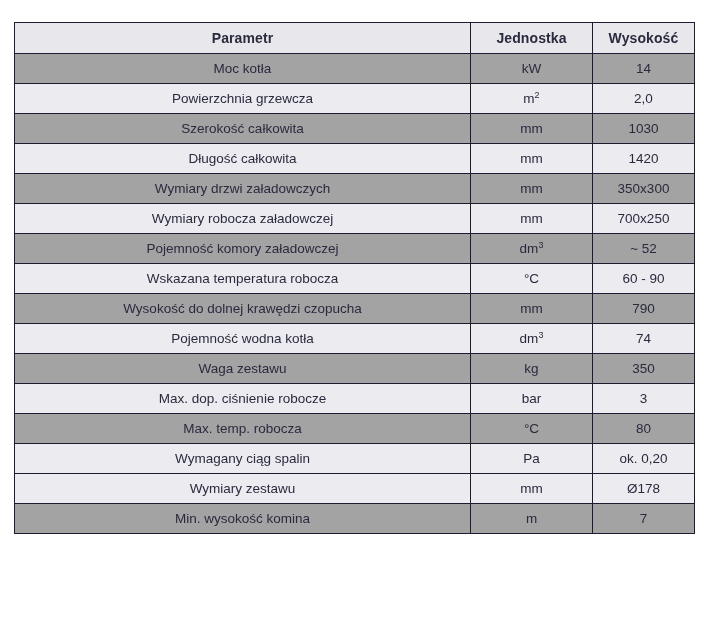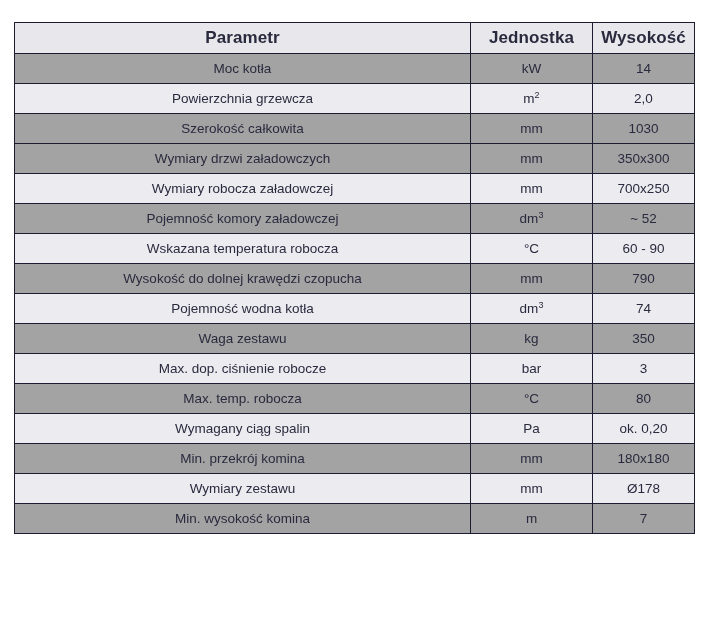--- a/index.html
+++ b/index.html
@@ -45,21 +45,21 @@
     padding: 0;
     height: 29px;
     line-height: 29px;
     white-space: nowrap;
     overflow: hidden;
   }
 
   table.spec-table thead th {
     background: #e8e8ec;
     font-weight: bold;
-    font-size: 17px;
+    font-size: 14px;
     height: 30px;
     line-height: 30px;
     letter-spacing: 0.1px;
   }
 
   table.spec-table tbody td {
     font-size: 13.5px;
     font-weight: normal;
     background: #a3a3a3;
   }
@@ -101,20 +101,25 @@
         <tr class="striped">
           <td>Powierzchnia grzewcza</td>
           <td><span>m</span><span class="sup">2</span></td>
           <td>2,0</td>
         </tr>
         <tr>
           <td>Szerokość całkowita</td>
           <td><span>mm</span></td>
           <td>1030</td>
         </tr>
+        <tr class="striped">
+          <td>Długość całkowita</td>
+          <td><span>mm</span></td>
+          <td>1420</td>
+        </tr>
         <tr>
           <td>Wymiary drzwi załadowczych</td>
           <td><span>mm</span></td>
           <td>350x300</td>
         </tr>
         <tr class="striped">
           <td>Wymiary robocza załadowczej</td>
           <td><span>mm</span></td>
           <td>700x250</td>
         </tr>
@@ -151,25 +156,20 @@
         <tr>
           <td>Max. temp. robocza</td>
           <td><span>°C</span></td>
           <td>80</td>
         </tr>
         <tr class="striped">
           <td>Wymagany ciąg spalin</td>
           <td><span>Pa</span></td>
           <td>ok. 0,20</td>
         </tr>
-        <tr>
-          <td>Min. przekrój komina</td>
-          <td><span>mm</span></td>
-          <td>180x180</td>
-        </tr>
         <tr class="striped">
           <td>Wymiary zestawu</td>
           <td><span>mm</span></td>
           <td>Ø178</td>
         </tr>
         <tr>
           <td>Min. wysokość komina</td>
           <td><span>m</span></td>
           <td>7</td>
         </tr>

